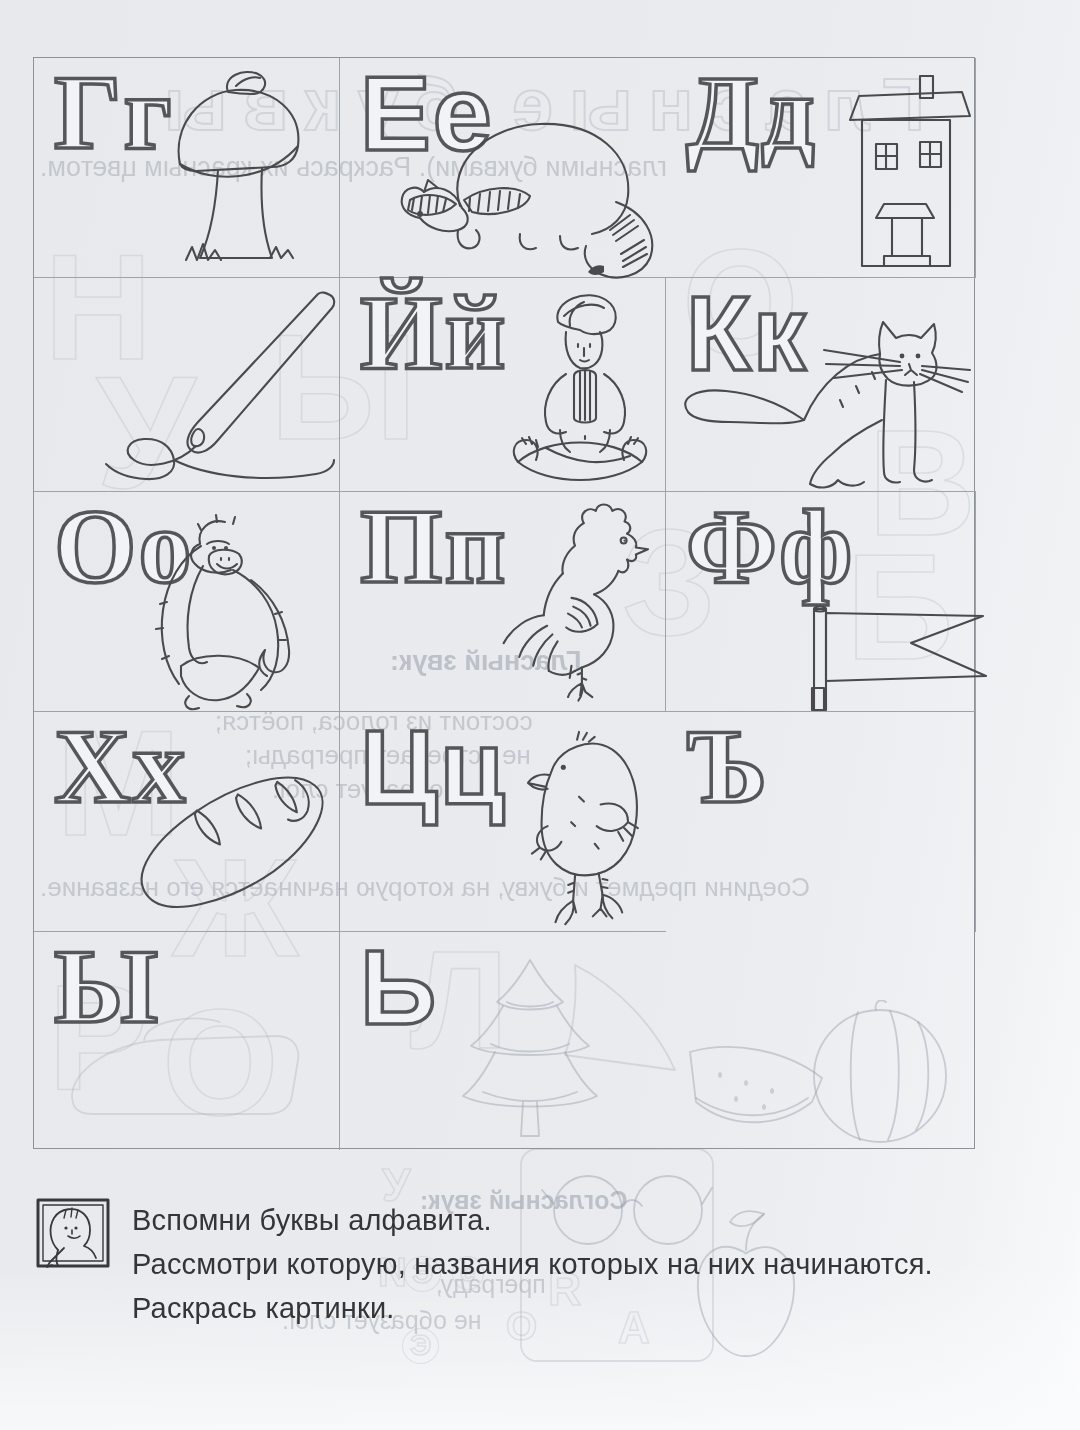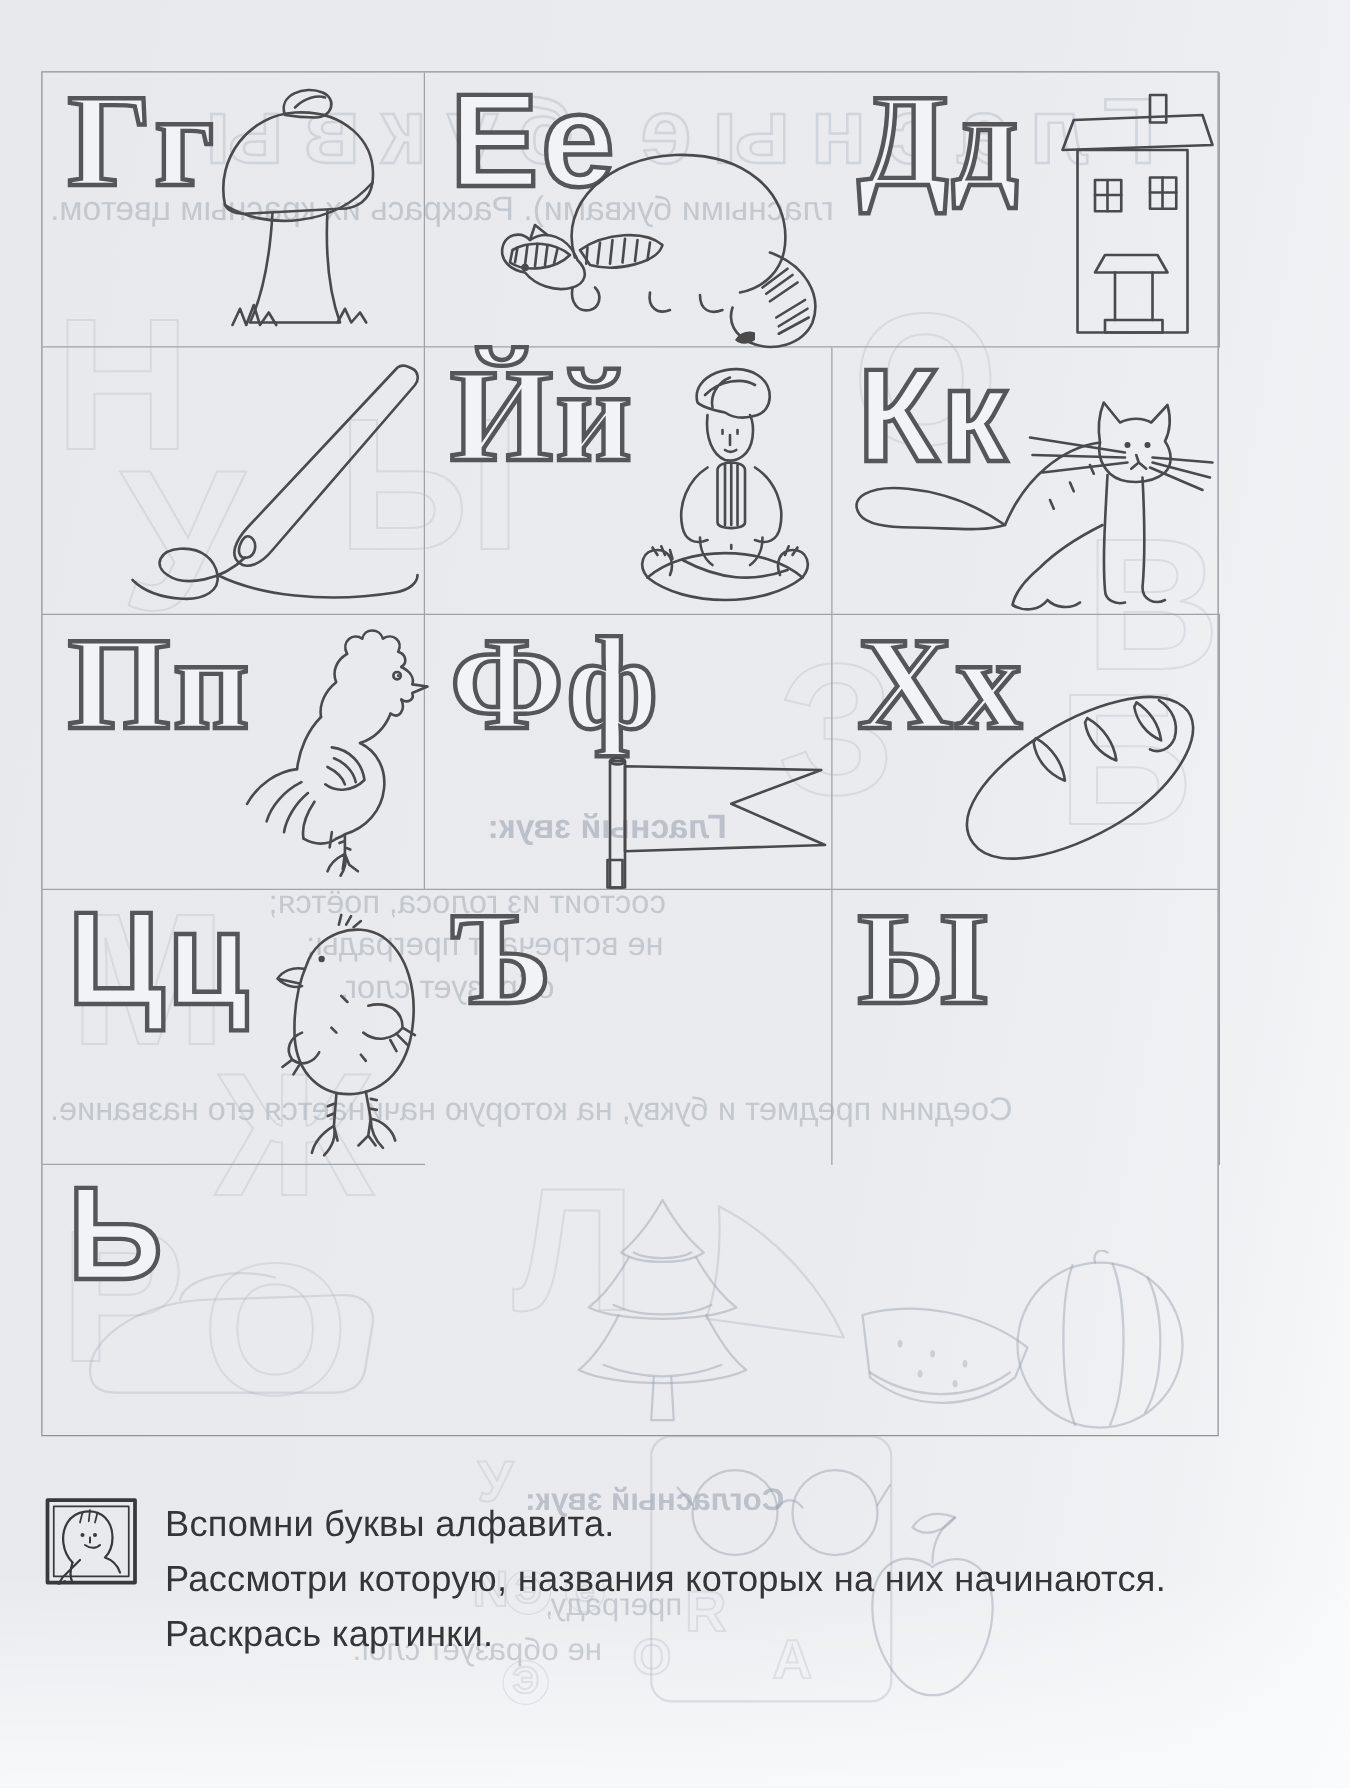--- a/index.html
+++ b/index.html
@@ -235,20 +235,38 @@
         <circle class="fill" cx="228" cy="48" r="2.4"></circle>
           <circle class="fill" cx="244" cy="48" r="2.4"></circle>
         <path d="M235,56 l2,6 -6,5 M237,62 l6,5"></path>
         <path d="M226,54 L150,42 M226,58 L152,56 M228,62 L160,70 M248,58 L296,62 M248,62 L294,74 M246,66 L288,84"></path>
         <path d="M212,72 C210,108 208,140 210,164 C210,172 218,176 226,174 M240,74 C242,112 242,140 240,162 C240,172 250,176 258,172"></path>
         <path d="M208,112 C188,122 170,134 158,146 C146,156 138,166 136,176 C146,182 158,180 164,172 C170,178 182,180 190,174"></path>
         <path d="M166,92 l3,7 M182,78 l3,7 M198,64 l3,7"></path>
       </svg>
     </div>
 
+    <div class="cell bR bB">
+      <span class="letters">Оо</span>
+      <svg class="art" style="left:95px;top:18px;" width="220" height="196" viewBox="0 0 220 196">
+        <path d="M96,12 C80,8 68,20 71,34 C62,37 59,47 66,54 C74,63 90,65 102,60"></path>
+        <path d="M78,34 C84,30 94,30 100,34"></path>
+        <circle class="fill" cx="85" cy="38" r="2"></circle>
+          <circle class="fill" cx="97" cy="38" r="2"></circle>
+        <path d="M80,46 C78,58 88,66 100,64 C112,62 116,52 110,44 C102,38 84,38 80,46 Z"></path>
+        <path d="M88,54 C94,60 102,60 108,54 M92,48 l0,2 M100,48 l0,2"></path>
+        <path d="M72,36 C52,48 38,72 34,100 C30,128 36,156 50,174"></path>
+        <path d="M104,60 C128,72 144,94 148,120 C152,146 146,168 132,180"></path>
+        <path d="M122,70 C144,86 158,112 160,140 C161,154 154,164 144,162 C136,160 132,150 136,140 C128,150 128,160 138,166"></path>
+        <path d="M74,56 C60,80 56,110 60,138 C62,150 70,156 78,152"></path>
+        <path d="M52,156 C70,142 110,142 130,158 C120,176 108,188 90,190 C70,192 56,180 52,166 Z"></path>
+        <path d="M60,186 C52,194 58,202 70,198 M118,184 C126,192 120,200 108,196"></path>
+        <path d="M38,92 l-7,2 M34,118 l-7,1 M40,146 l-7,3 M146,104 l7,-2 M150,130 l7,0 M72,20 l-3,-6 M88,12 l-1,-7 M104,14 l2,-7"></path>
+      </svg>
+    </div>
 
     <div class="cell bR bB">
       <span class="letters">Пп</span>
       <svg class="art" style="left:128px;top:12px;" width="200" height="200" viewBox="0 0 200 230">
         <path d="M118,22 C112,10 124,2 132,8 C134,-2 148,-2 151,8 C160,2 170,10 165,20 C172,22 174,30 168,34"></path>
         <path d="M168,34 C176,38 180,44 178,50 L192,52 L178,58 C180,64 174,68 168,64"></path>
         <circle cx="164" cy="42" r="3.4"></circle>
           <circle class="fill" cx="165" cy="42" r="1.3"></circle>
         <path d="M168,64 C172,74 166,82 158,77"></path>
         <path d="M118,22 C108,28 104,38 108,48 C98,56 92,68 94,80"></path>

